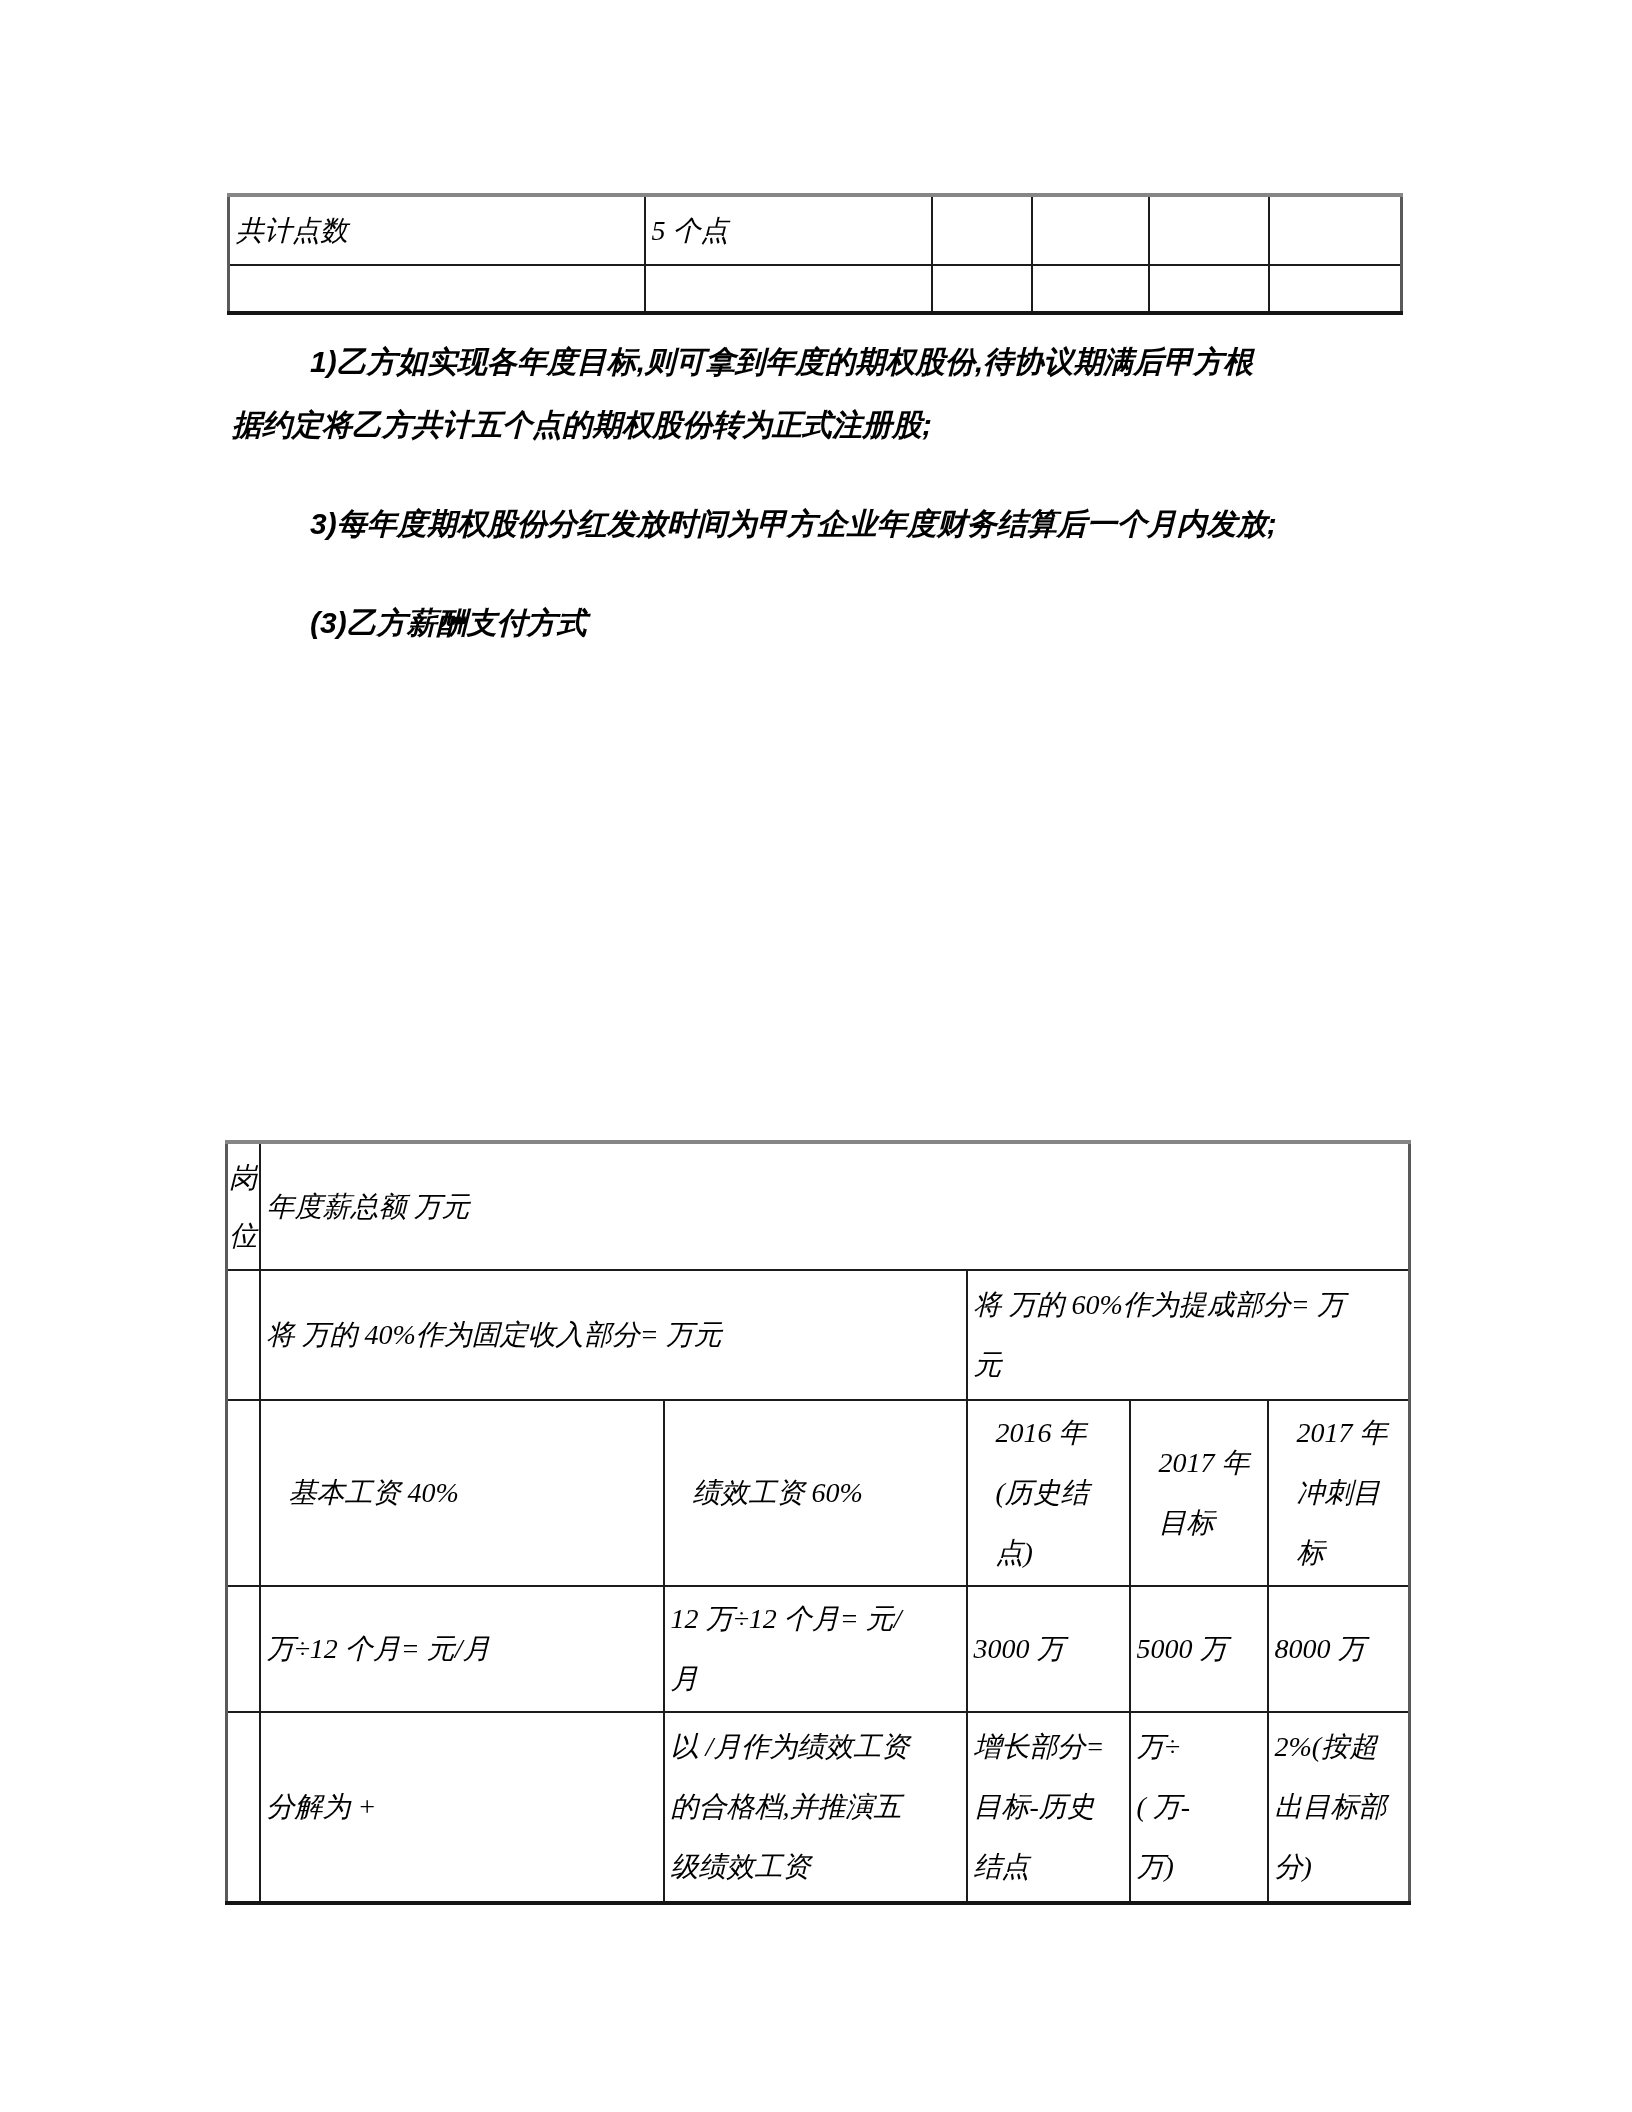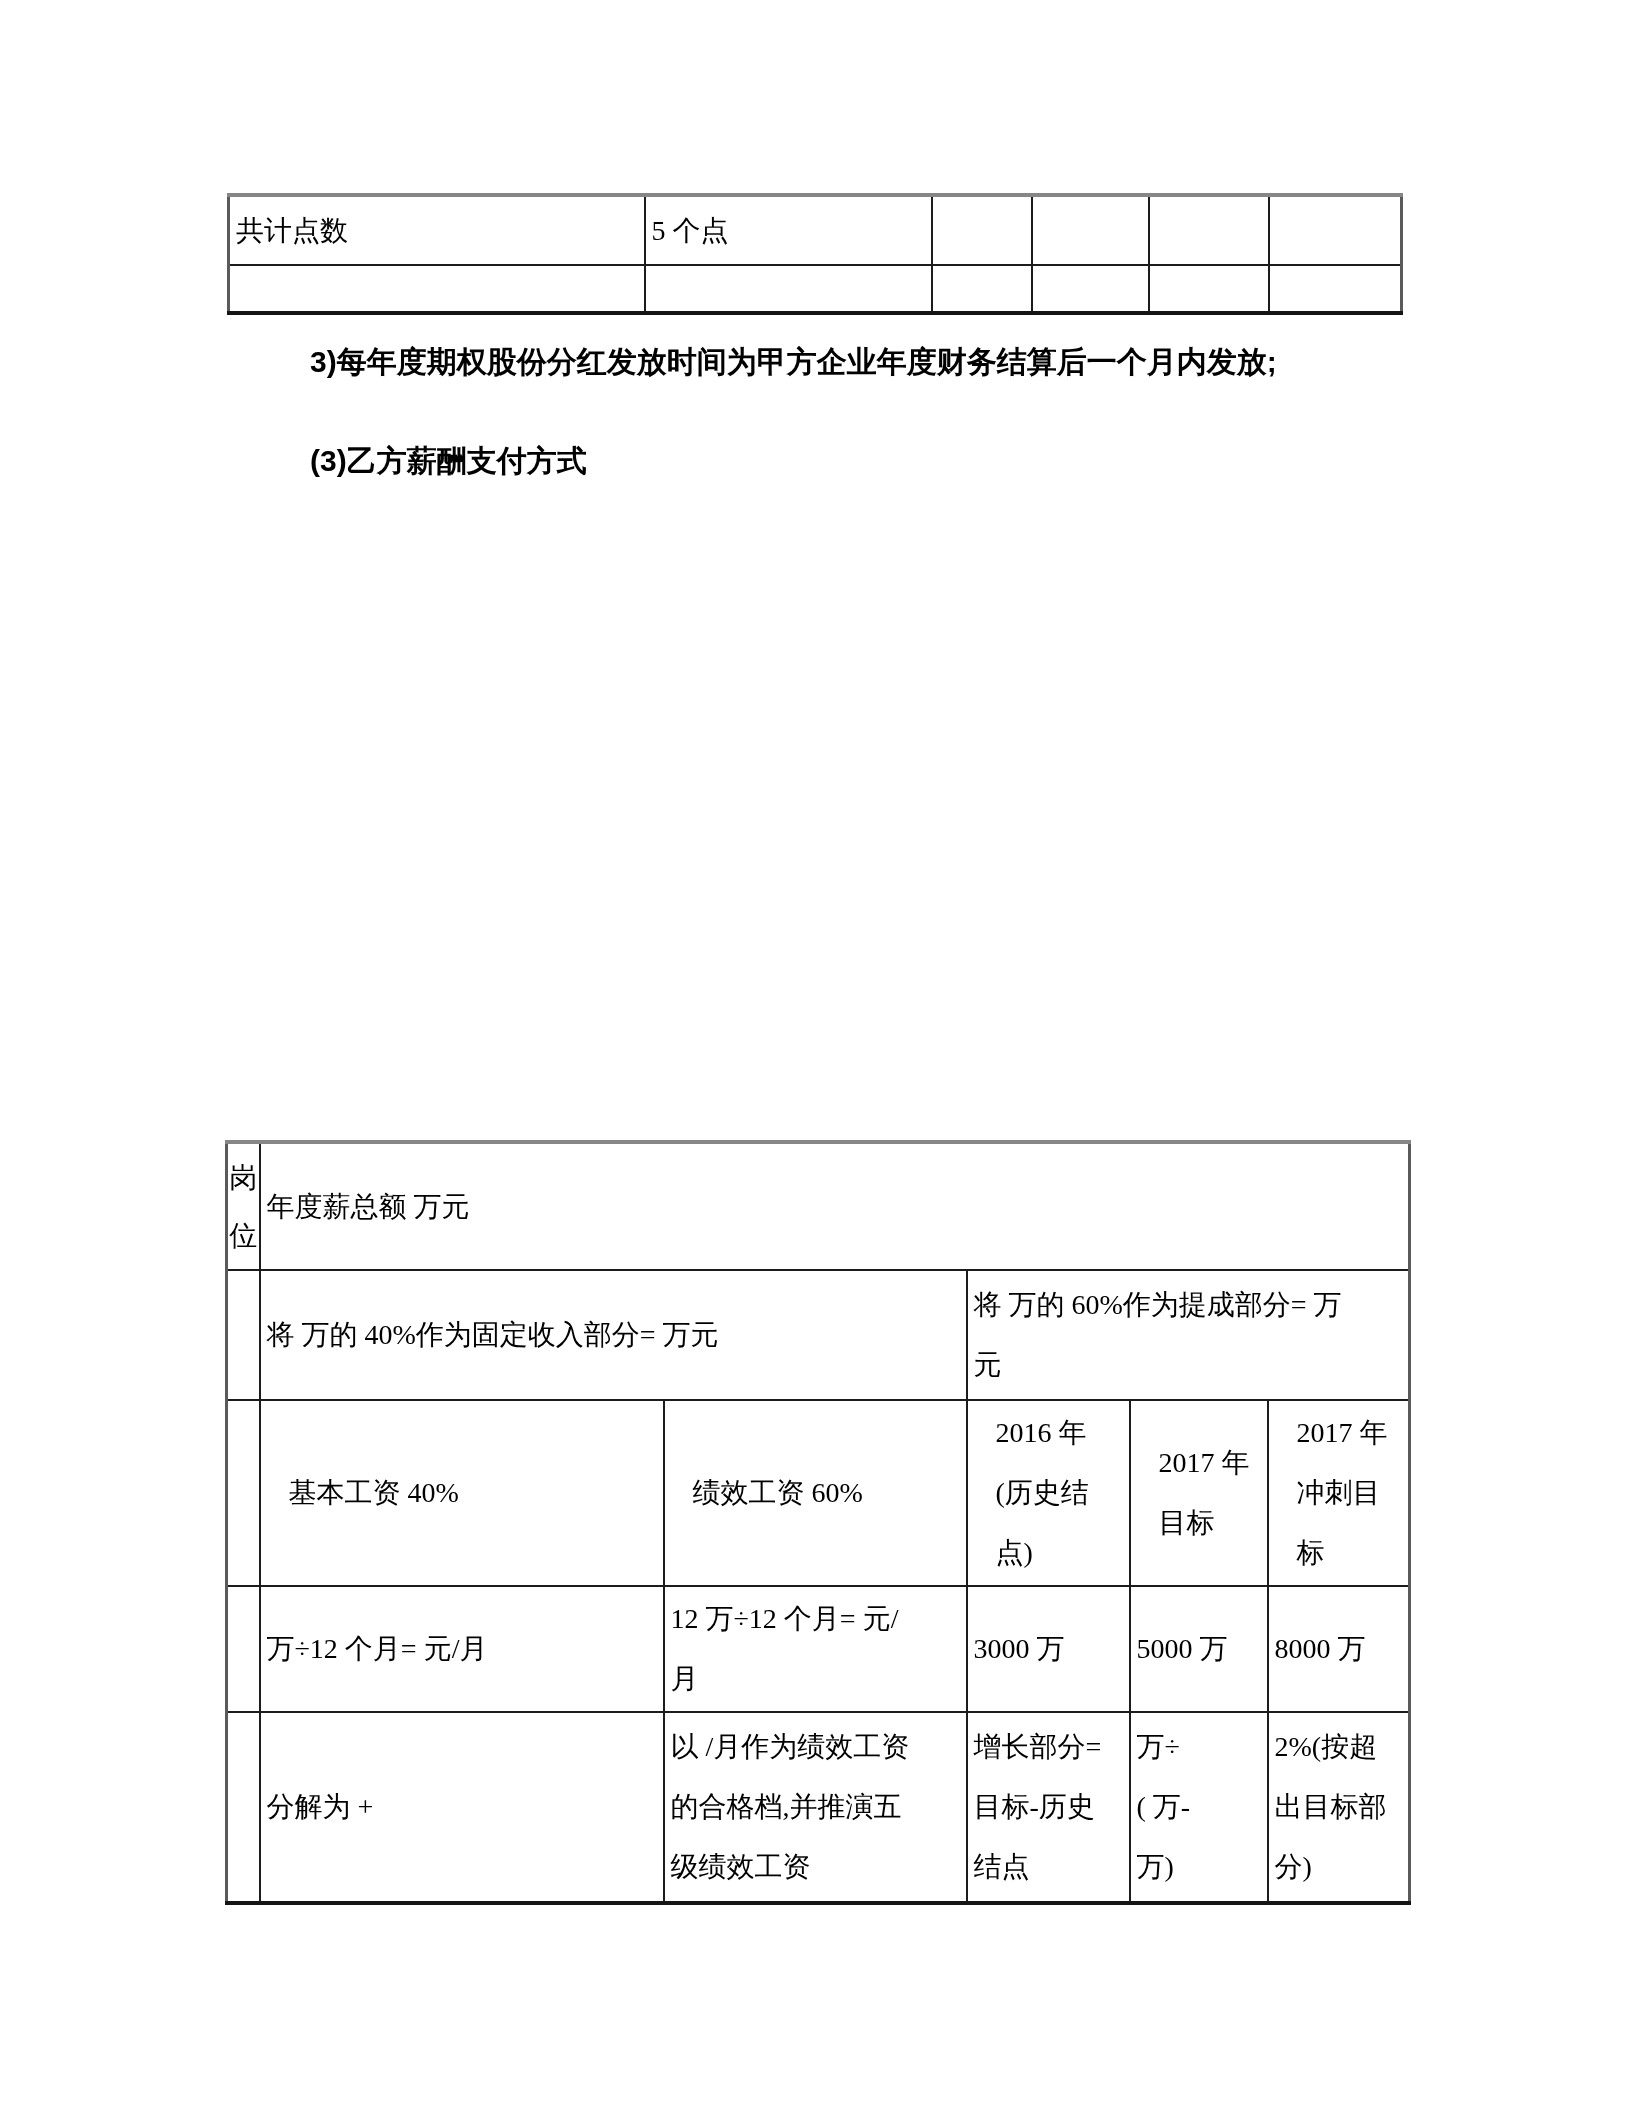--- a/index.html
+++ b/index.html
@@ -4,20 +4,21 @@
 <style>
   html, body { margin: 0; padding: 0; background: #ffffff; }
   .page {
     position: relative;
     width: 1632px;
     height: 2112px;
     background: #ffffff;
     color: #000000;
     font-family: "Liberation Serif", "DejaVu Serif", serif;
     overflow: hidden;
+    font-style: italic;
   }
 
   
   table.doc-table {
     border-collapse: collapse;
     table-layout: fixed;
     border-top: 4px solid #868686;
     border-left: 3px solid #5a5a5a;
     border-right: 3px solid #5a5a5a;
     border-bottom: 4px solid #151515;
@@ -99,20 +100,22 @@
         <td class="r2"></td>
         <td class="r2"></td>
         <td class="r2"></td>
         <td class="r2"></td>
       </tr>
     </tbody>
       </table>
   </div>
 
   <div class="notes">
+    <div class="block">1)乙方如实现各年度目标,则可拿到年度的期权股份,待协议期满后甲方根
+据约定将乙方共计五个点的期权股份转为正式注册股;</div>
     <div class="block">3)每年度期权股份分红发放时间为甲方企业年度财务结算后一个月内发放;</div>
     <div class="block">(3)乙方薪酬支付方式</div>
   </div>
 
   <div class="salary-table-wrap">
     <table class="doc-table salary-table">
       <colgroup>
         <col style="width:33px">
           <col style="width:404px">
           <col style="width:303px">

